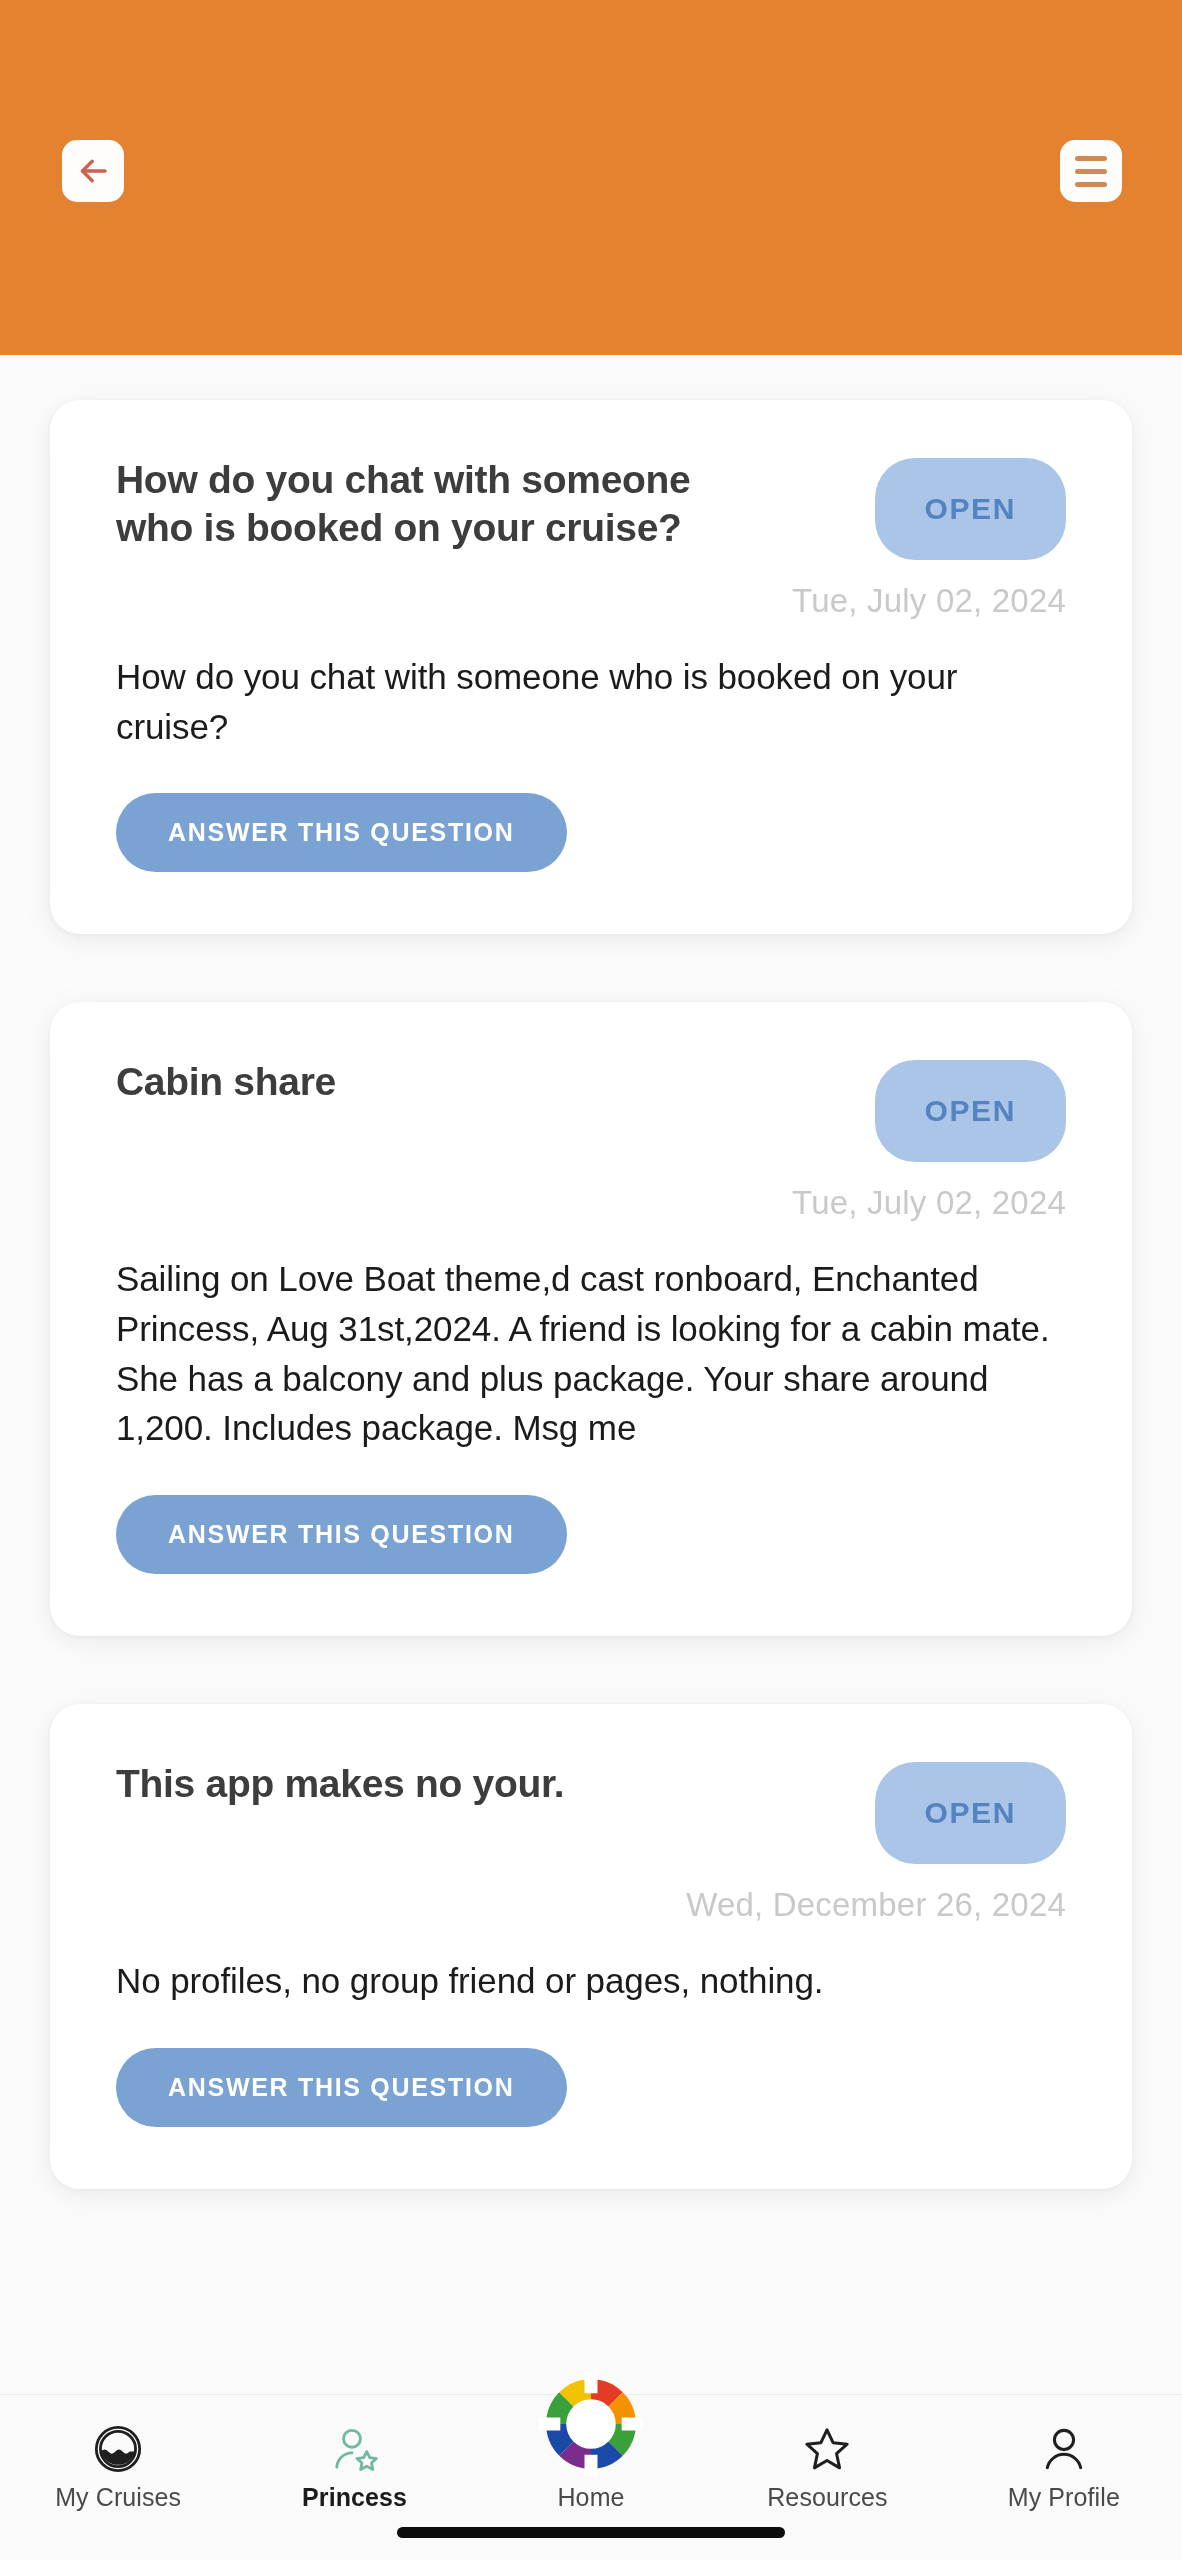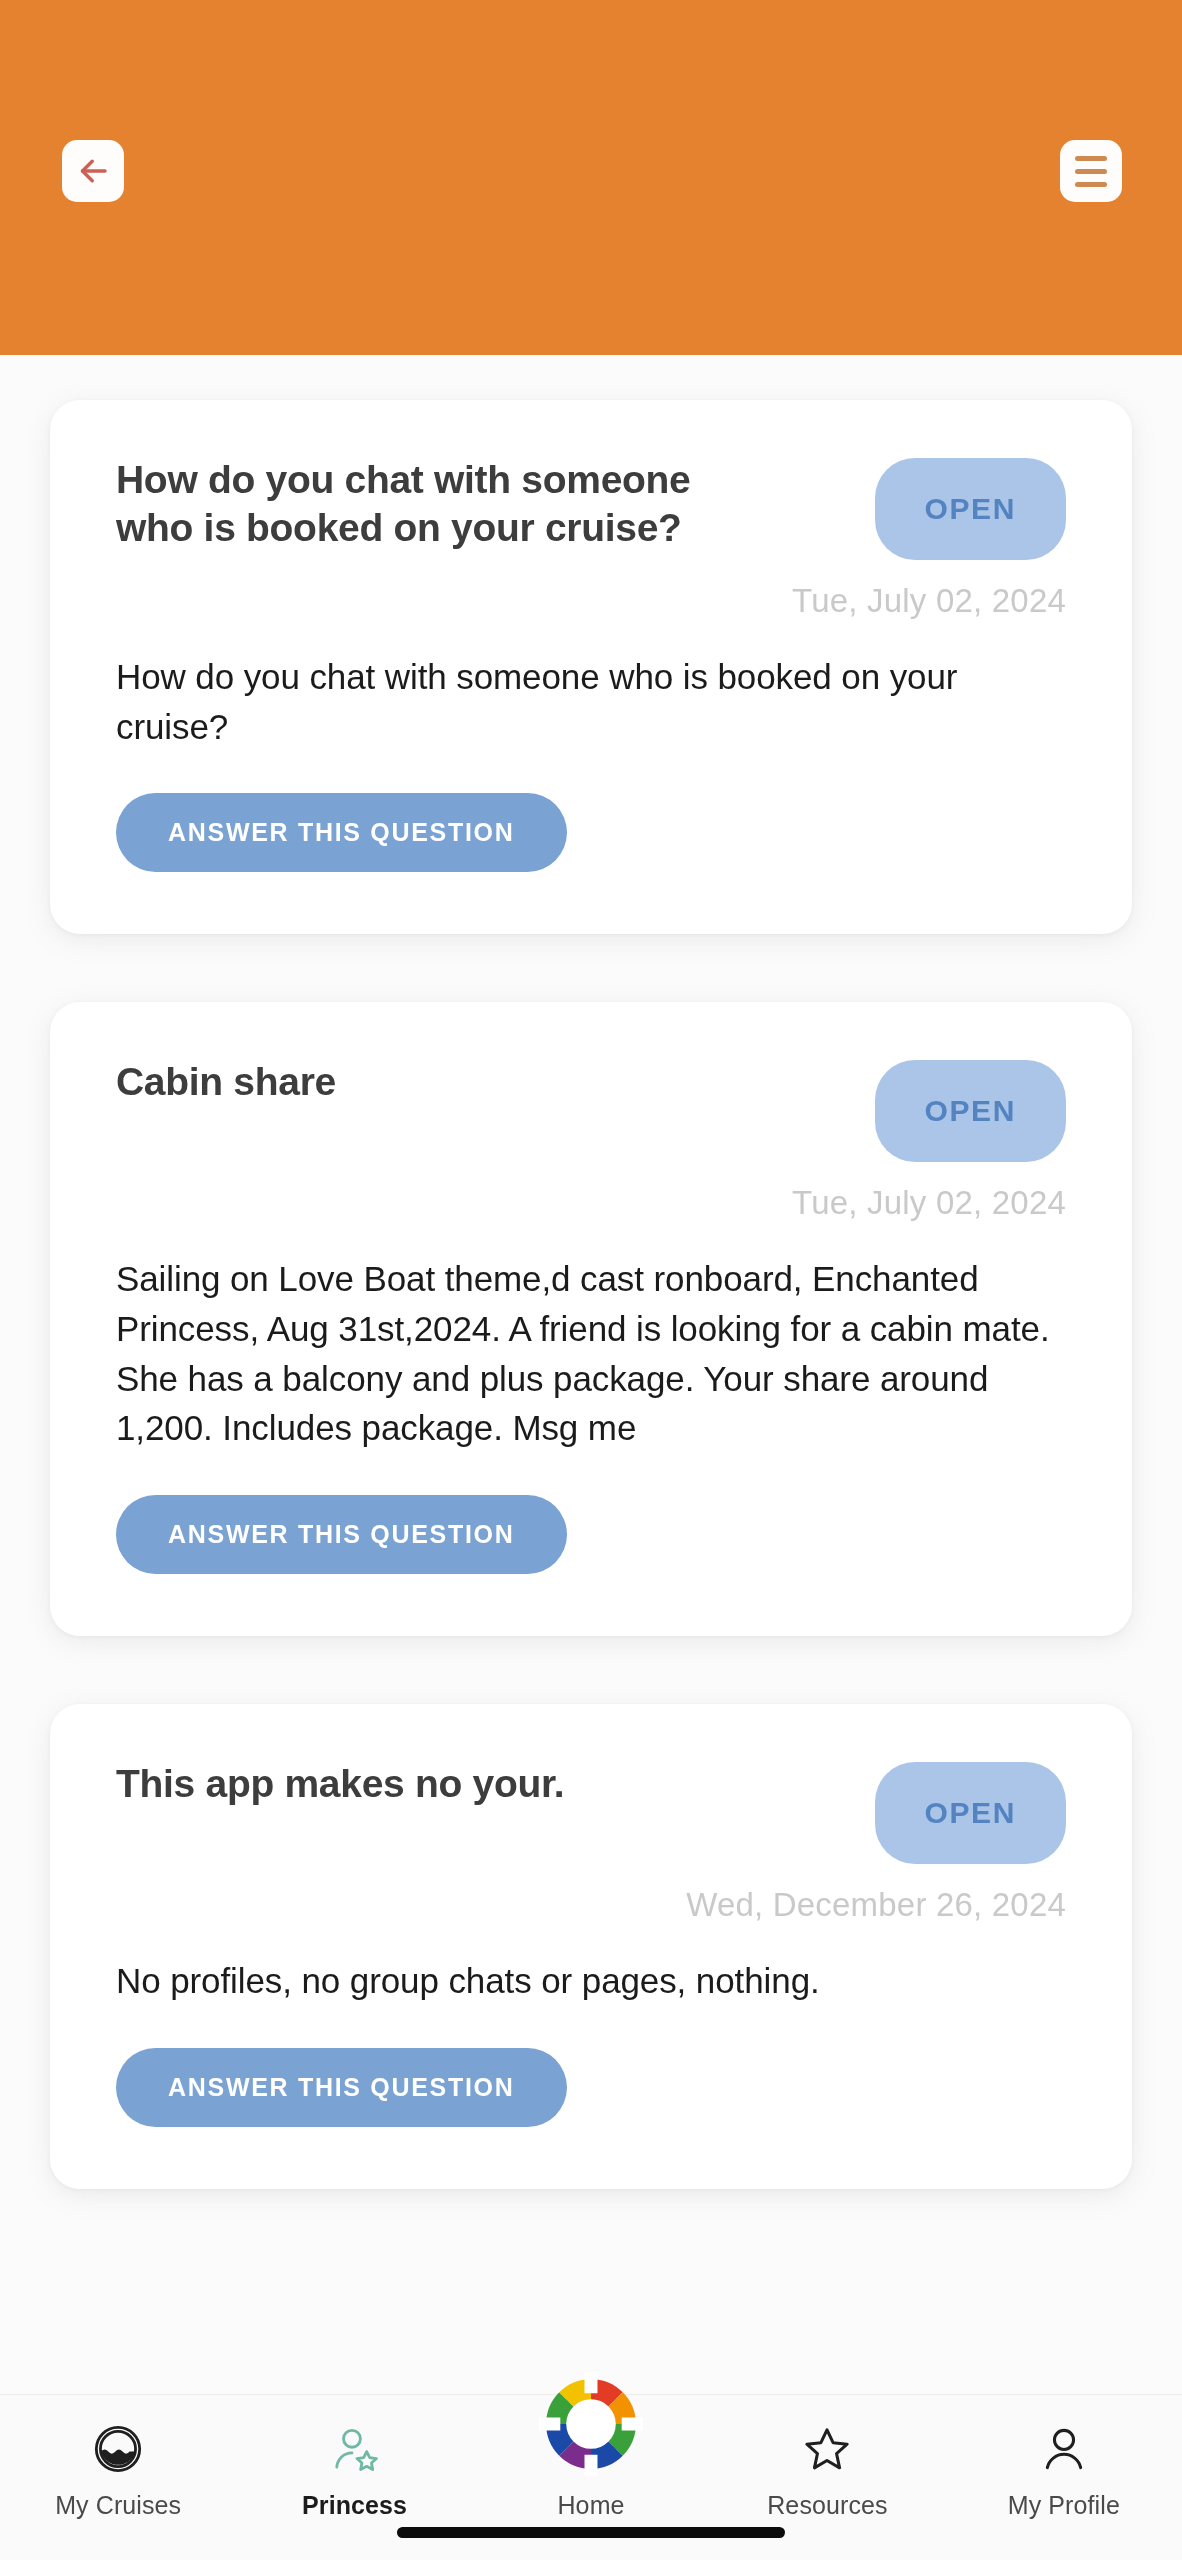--- a/index.html
+++ b/index.html
@@ -151,21 +151,21 @@
     display: flex;
     align-items: flex-start;
     padding-top: 26px;
     z-index: 6;
   }
   .nav-item {
     flex: 1;
     display: flex;
     flex-direction: column;
     align-items: center;
-    gap: 14px;
+    gap: 6px;
     cursor: pointer;
   }
   .nav-icon {
     height: 56px;
     display: flex;
     align-items: center;
     justify-content: center;
   }
   .nav-label {
     font-size: 25px;
@@ -240,21 +240,21 @@
       <div class="card-body">Sailing on Love Boat theme,d cast ronboard, Enchanted Princess, Aug 31st,2024. A friend is looking for a cabin mate. She has a balcony and plus package. Your share around 1,200. Includes package. Msg me</div>
       <button class="answer-btn">ANSWER THIS QUESTION</button>
     </div>
 
     <div class="card">
       <div class="card-head">
         <div class="card-title">This app makes no your.</div>
         <div class="status-badge">OPEN</div>
       </div>
       <div class="card-date">Wed, December 26, 2024</div>
-      <div class="card-body">No profiles, no group chats or pages, nothing.</div>
+      <div class="card-body">No profiles, no group friend or pages, nothing.</div>
       <button class="answer-btn">ANSWER THIS QUESTION</button>
     </div>
 
   </div>
 
   <div id="bottom-nav">
 
     <div class="nav-item">
       <div class="nav-icon">
         <svg width="52" height="52" viewBox="0 0 24 24" fill="none" stroke="#1f1f1f" stroke-width="1.3">

